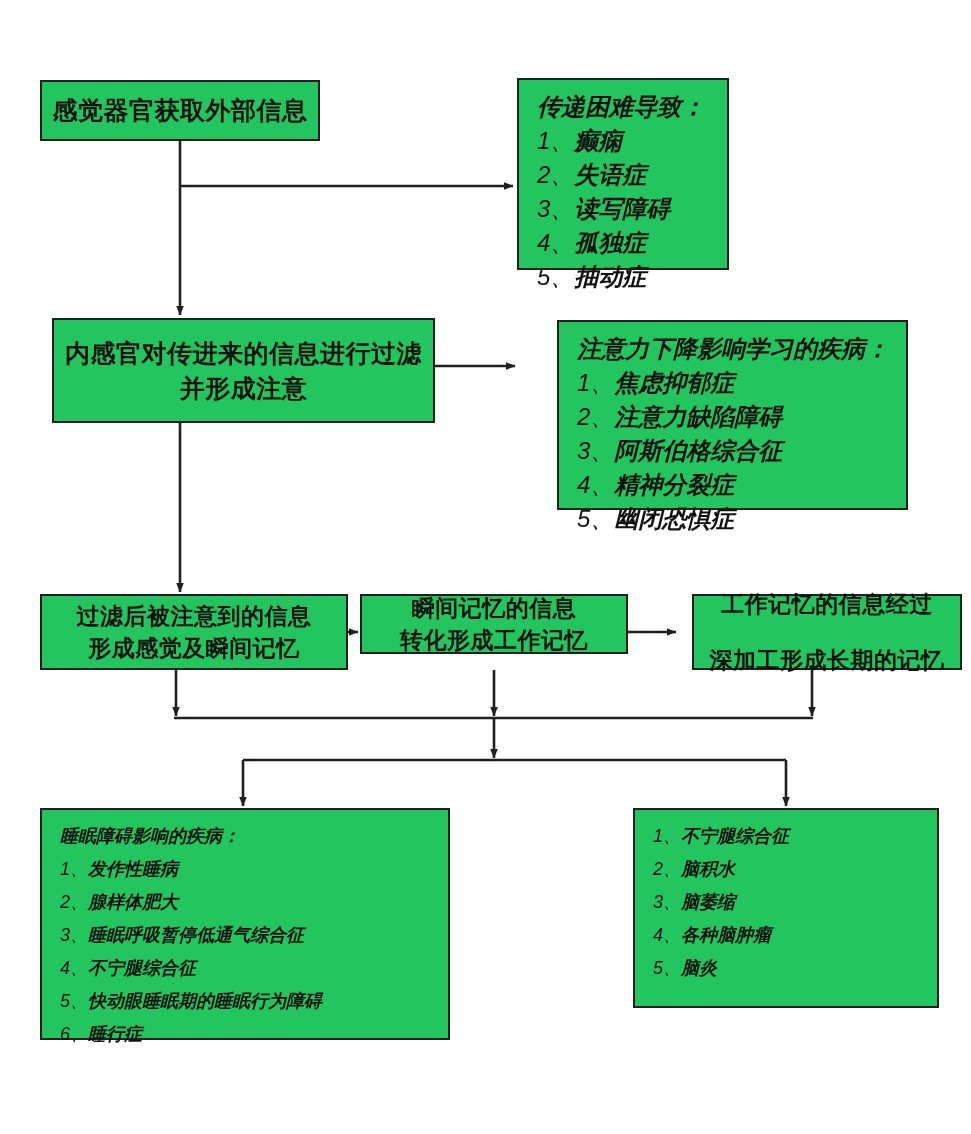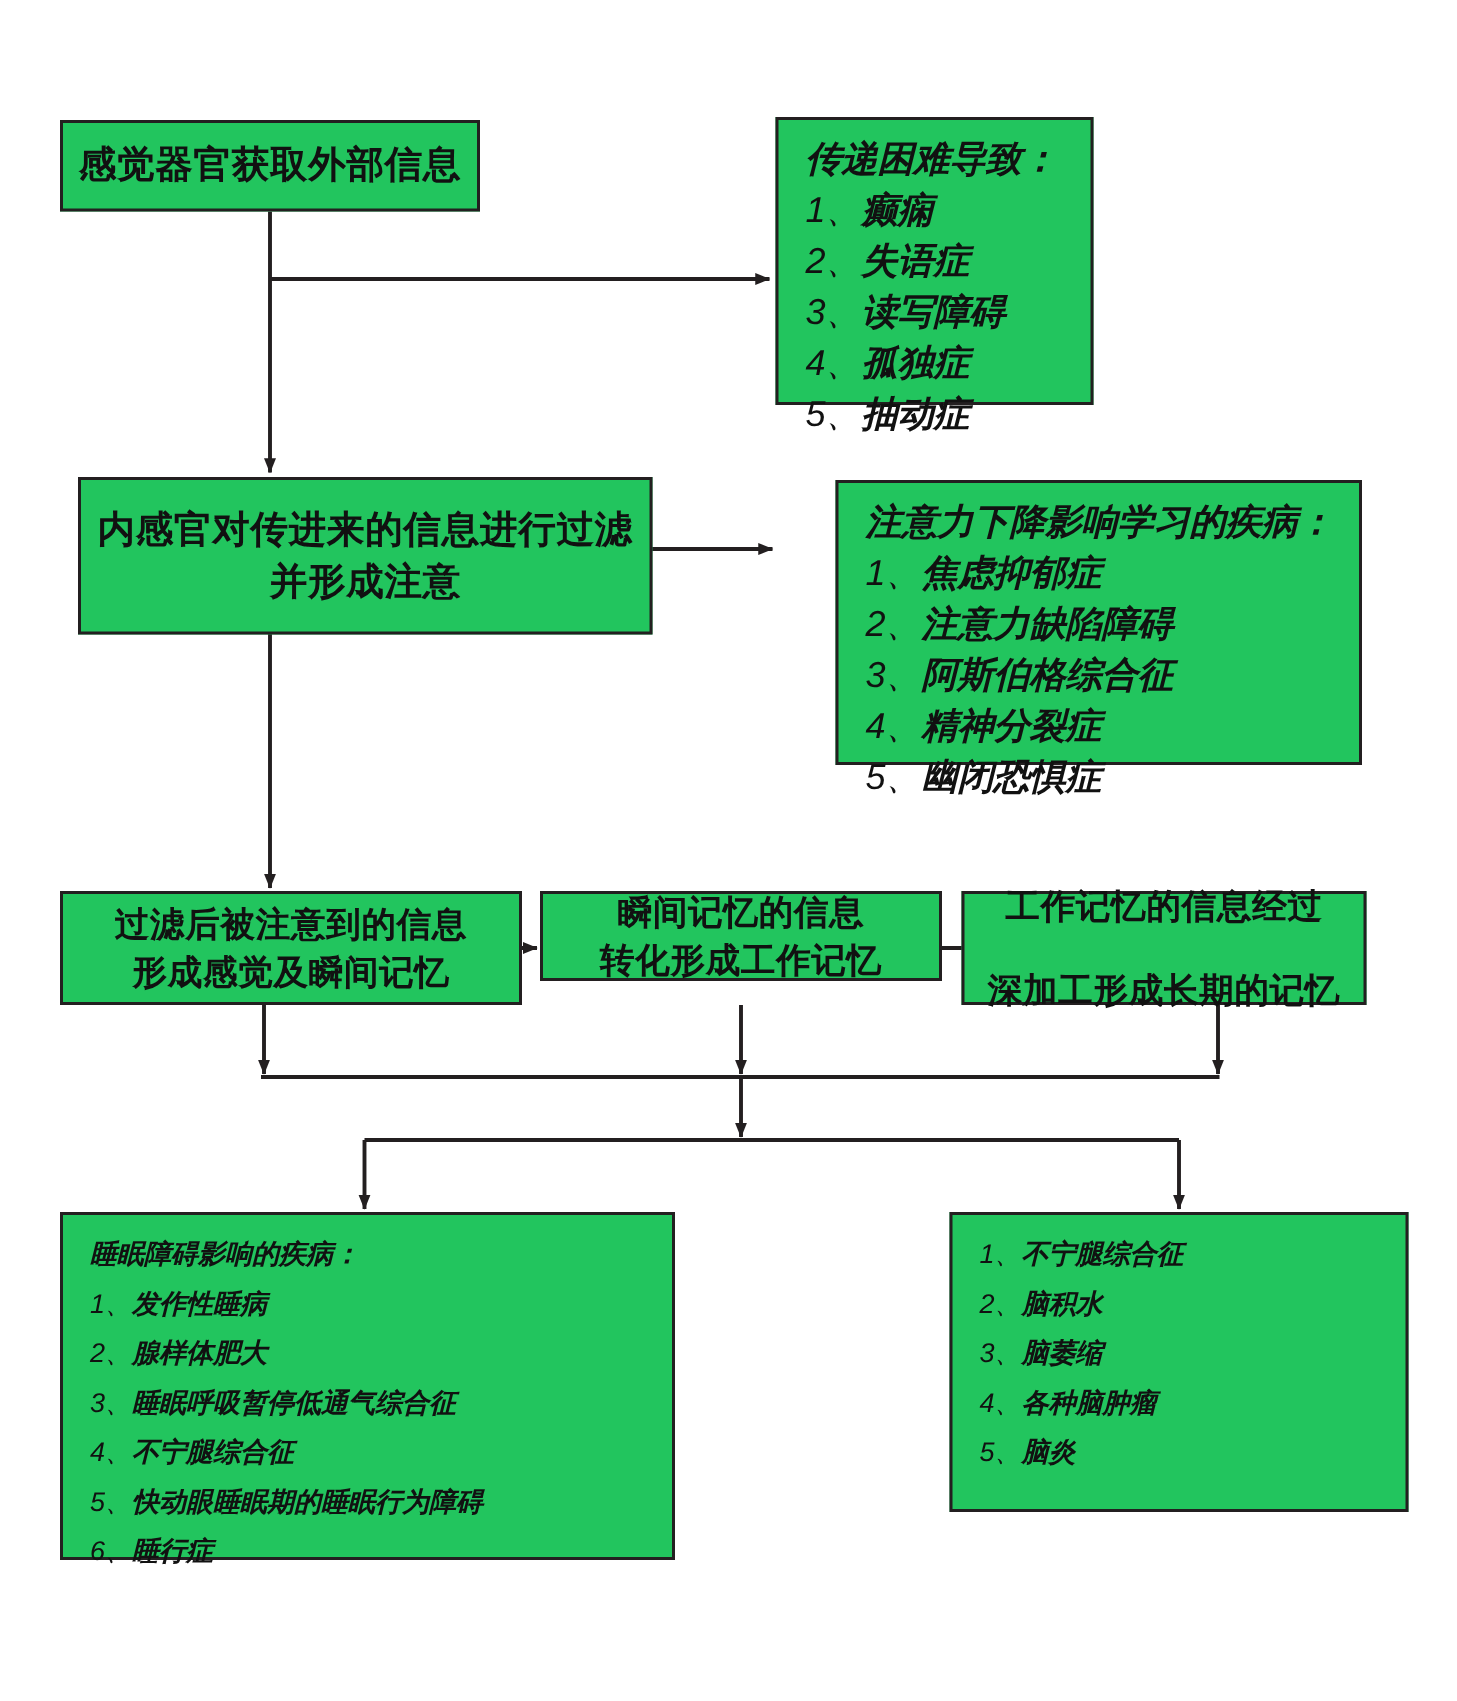--- a/index.html
+++ b/index.html
@@ -169,21 +169,21 @@
   <div class="node centered proc-sm" style="left:40px; top:594px; width:308px; height:76px;">
     <div class="node-line">过滤后被注意到的信息</div>
     <div class="node-line">形成感觉及瞬间记忆</div>
   </div>
 
   <div class="node centered proc-sm" style="left:360px; top:594px; width:268px; height:60px;">
     <div class="node-line">瞬间记忆的信息</div>
     <div class="node-line">转化形成工作记忆</div>
   </div>
 
-  <div class="node centered proc-sm" style="left:641px; top:594px; width:270px; height:76px;gap:24px;">
+  <div class="node centered proc-sm" style="left:692px; top:594px; width:270px; height:76px;gap:24px;">
     <div class="node-line">工作记忆的信息经过</div>
     <div class="node-line">深加工形成长期的记忆</div>
   </div>
 
   <div class="node list compact" style="left:40px; top:808px; width:410px; height:232px;">
     <div class="list-title">睡眠障碍影响的疾病：</div>
     <div class="list-item">
       <span class="idx">1、</span><span>发作性睡病</span>
     </div>
     <div class="list-item">

